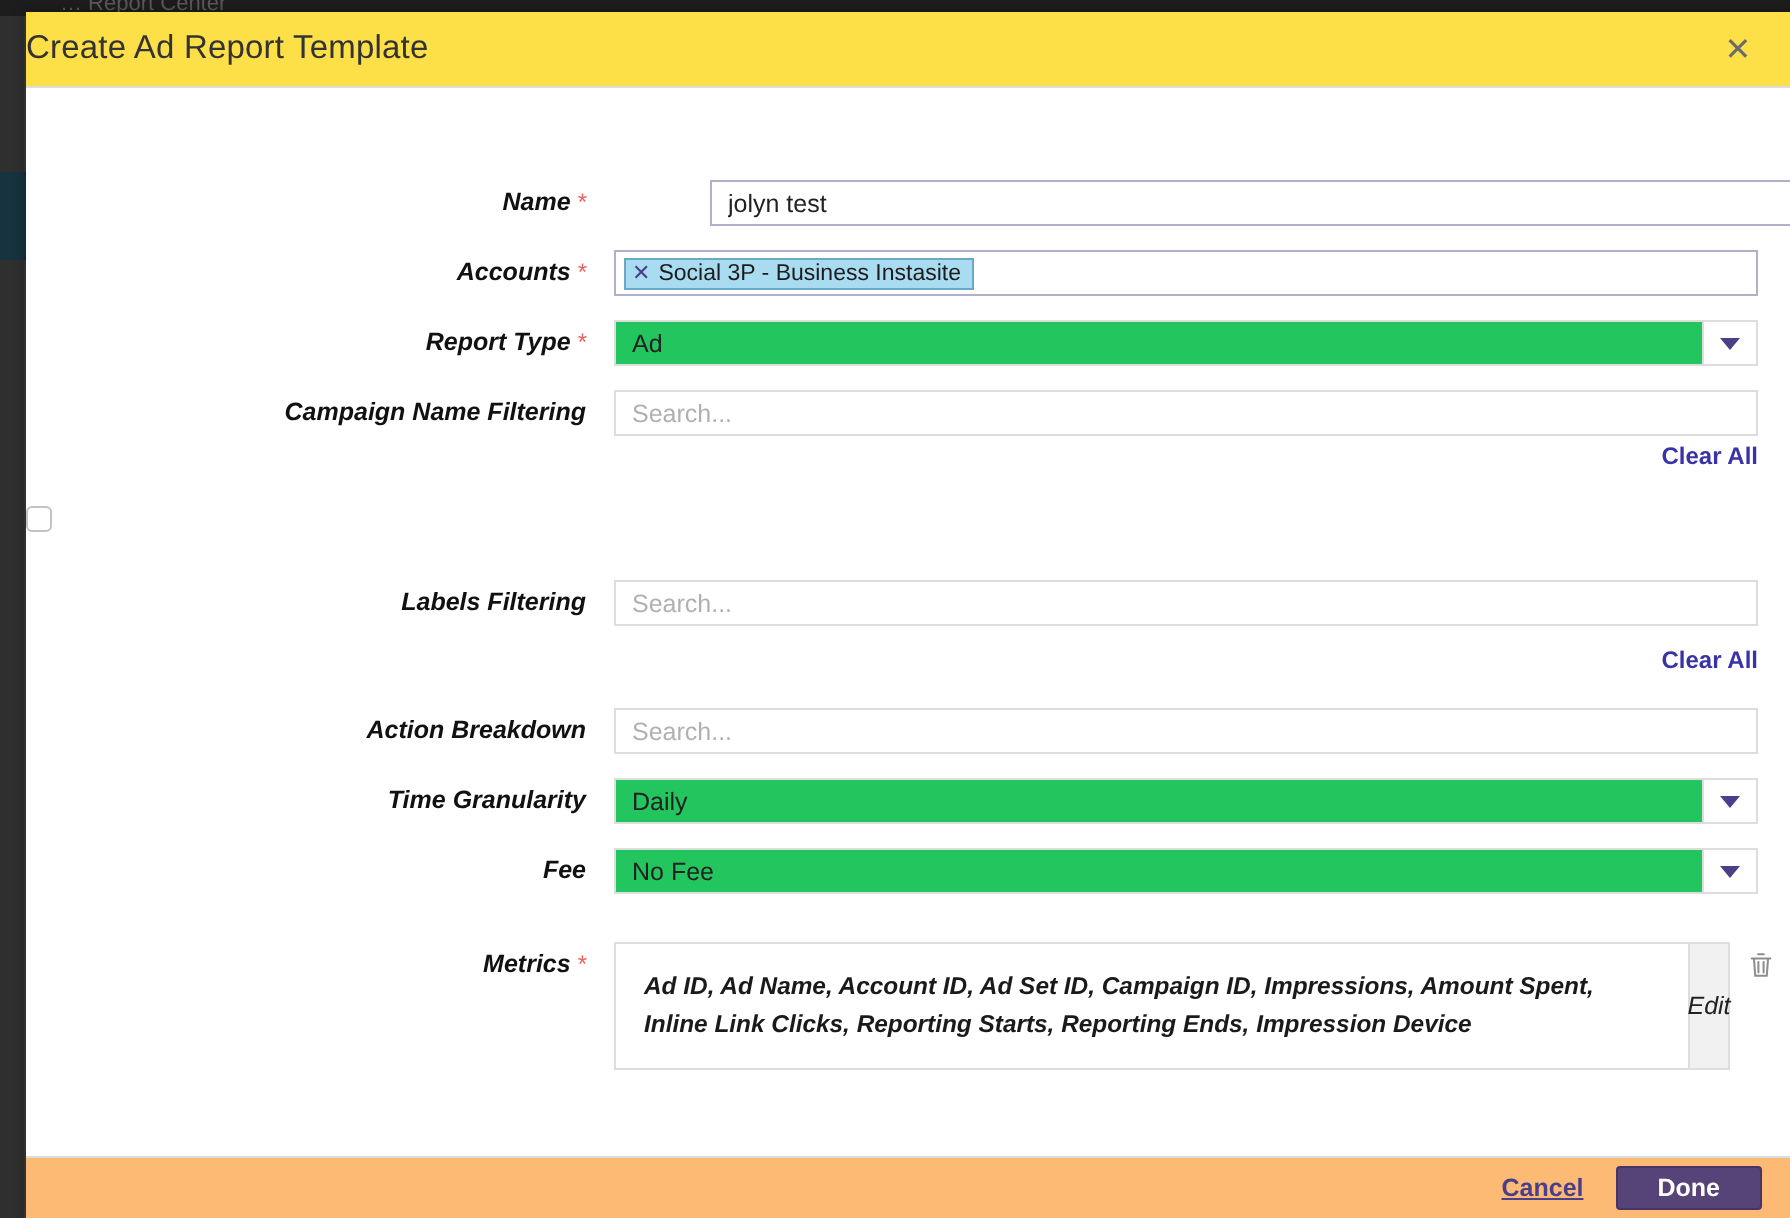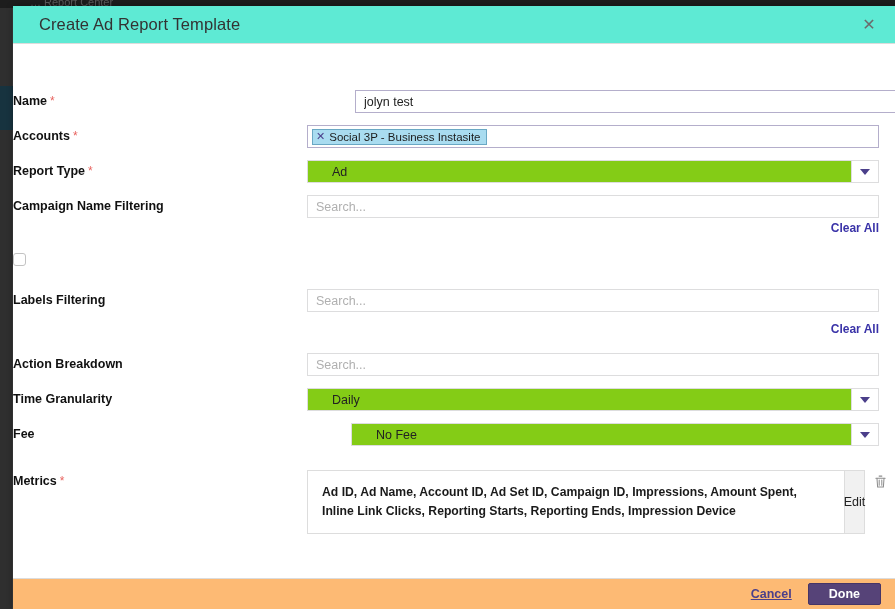--- a/index.html
+++ b/index.html
@@ -54,26 +54,26 @@
     height: 603px;
     background: #ffffff;
     display: flex;
     flex-direction: column;
     box-shadow: 0 0 6px rgba(0,0,0,.35);
   }
 
   
   #modal-header {
     height: 38px;
-    background: #5eead4;
+    background: #fde047;
     border-bottom: 1px solid #dcdcdc;
     display: flex;
     align-items: center;
     justify-content: space-between;
-    padding: 0 14px 0 26px;
+    padding: 0 14px 0 0;
     flex: none;
   }
   #modal-title {
     font-size: 16.5px;
     color: #333333;
     letter-spacing: .1px;
   }
   #close-btn {
     width: 24px; height: 24px;
     display: flex; align-items: center; justify-content: center;
@@ -94,26 +94,28 @@
   }
 
   .form-row {
     display: flex;
     align-items: flex-start;
     margin-bottom: 12px;
   }
   .label-col {
     width: 294px;
     flex: none;
+    text-align: right;
     padding-right: 14px;
     font-size: 12.5px;
     font-weight: bold;
     color: #111111;
     line-height: 22px;
     white-space: nowrap;
+    font-style: italic;
   }
   .req {
     color: #e8635f;
     font-weight: normal;
     margin-left: 3px;
     font-size: 12px;
   }
   .field-col {
     flex: 1 1 auto;
     padding-right: 16px;
@@ -170,24 +172,24 @@
   
   .select-wrap {
     width: 100%;
     display: flex;
     height: 23px;
   }
   .select-val {
     flex: 1 1 auto;
     border: 1px solid #ddddde;
     border-right: none;
-    background: #84cc16;
+    background: #22c55e;
     font-size: 12.5px;
     color: #222;
-    padding: 0 24px;
+    padding: 0 8px;
     display: flex;
     align-items: center;
   }
   .select-btn {
     width: 28px;
     flex: none;
     border: 1px solid #ddddde;
     background: #fff;
     display: flex;
     align-items: center;
@@ -225,20 +227,21 @@
     background: #fff;
     display: inline-block;
     margin-top: 4px;
     cursor: pointer;
   }
 
   
   .metrics-outer {
     display: flex;
     align-items: flex-start;
+    font-style: italic;
   }
   .metrics-box {
     flex: 1 1 auto;
     border: 1px solid #dddddd;
     background: #fff;
     min-height: 52px;
     padding: 12px 14px;
     font-size: 12.2px;
     font-weight: bold;
     color: #1a1a1a;
@@ -398,21 +401,21 @@
       <div class="field-col">
         <div class="select-wrap">
           <div class="select-val">Daily</div>
           <div class="select-btn">
             <span class="caret"></span>
           </div>
         </div>
       </div>
     </div>
 
-    <div class="form-row" style="margin-bottom:24px;gap:44px;">
+    <div class="form-row" style="margin-bottom:24px;">
       <div class="label-col">Fee</div>
       <div class="field-col">
         <div class="select-wrap">
           <div class="select-val">No Fee</div>
           <div class="select-btn">
             <span class="caret"></span>
           </div>
         </div>
       </div>
     </div>

